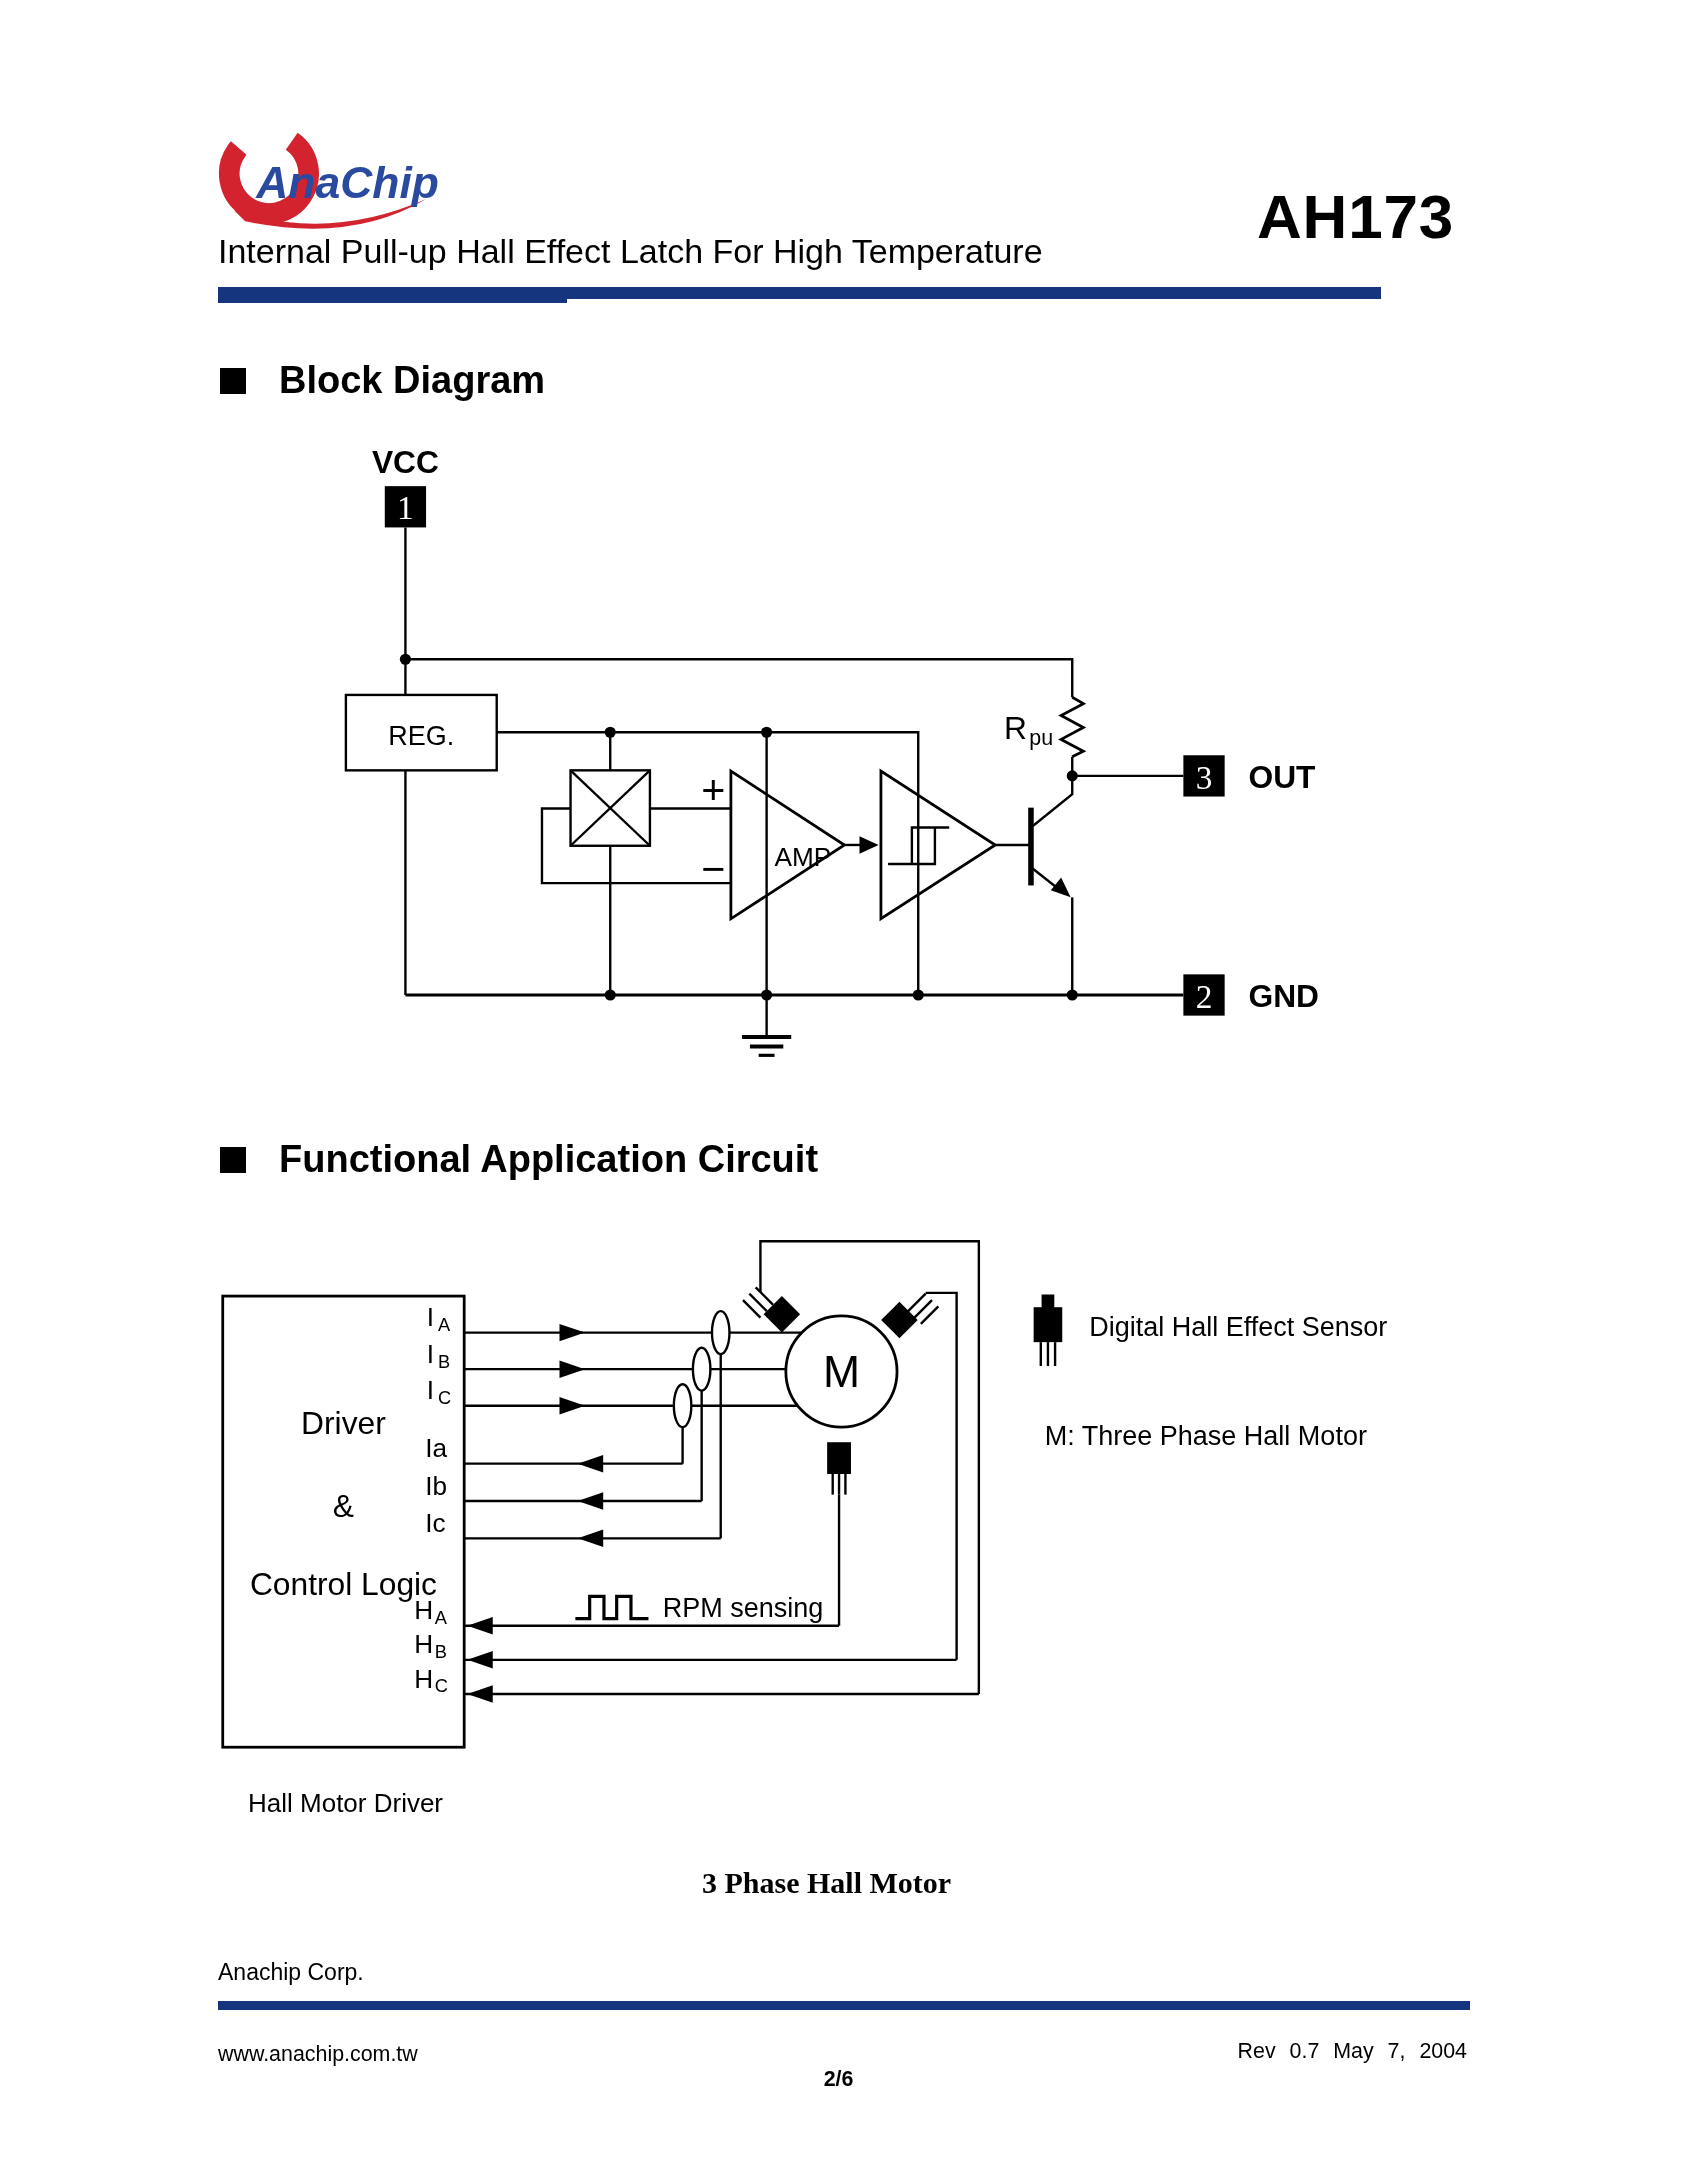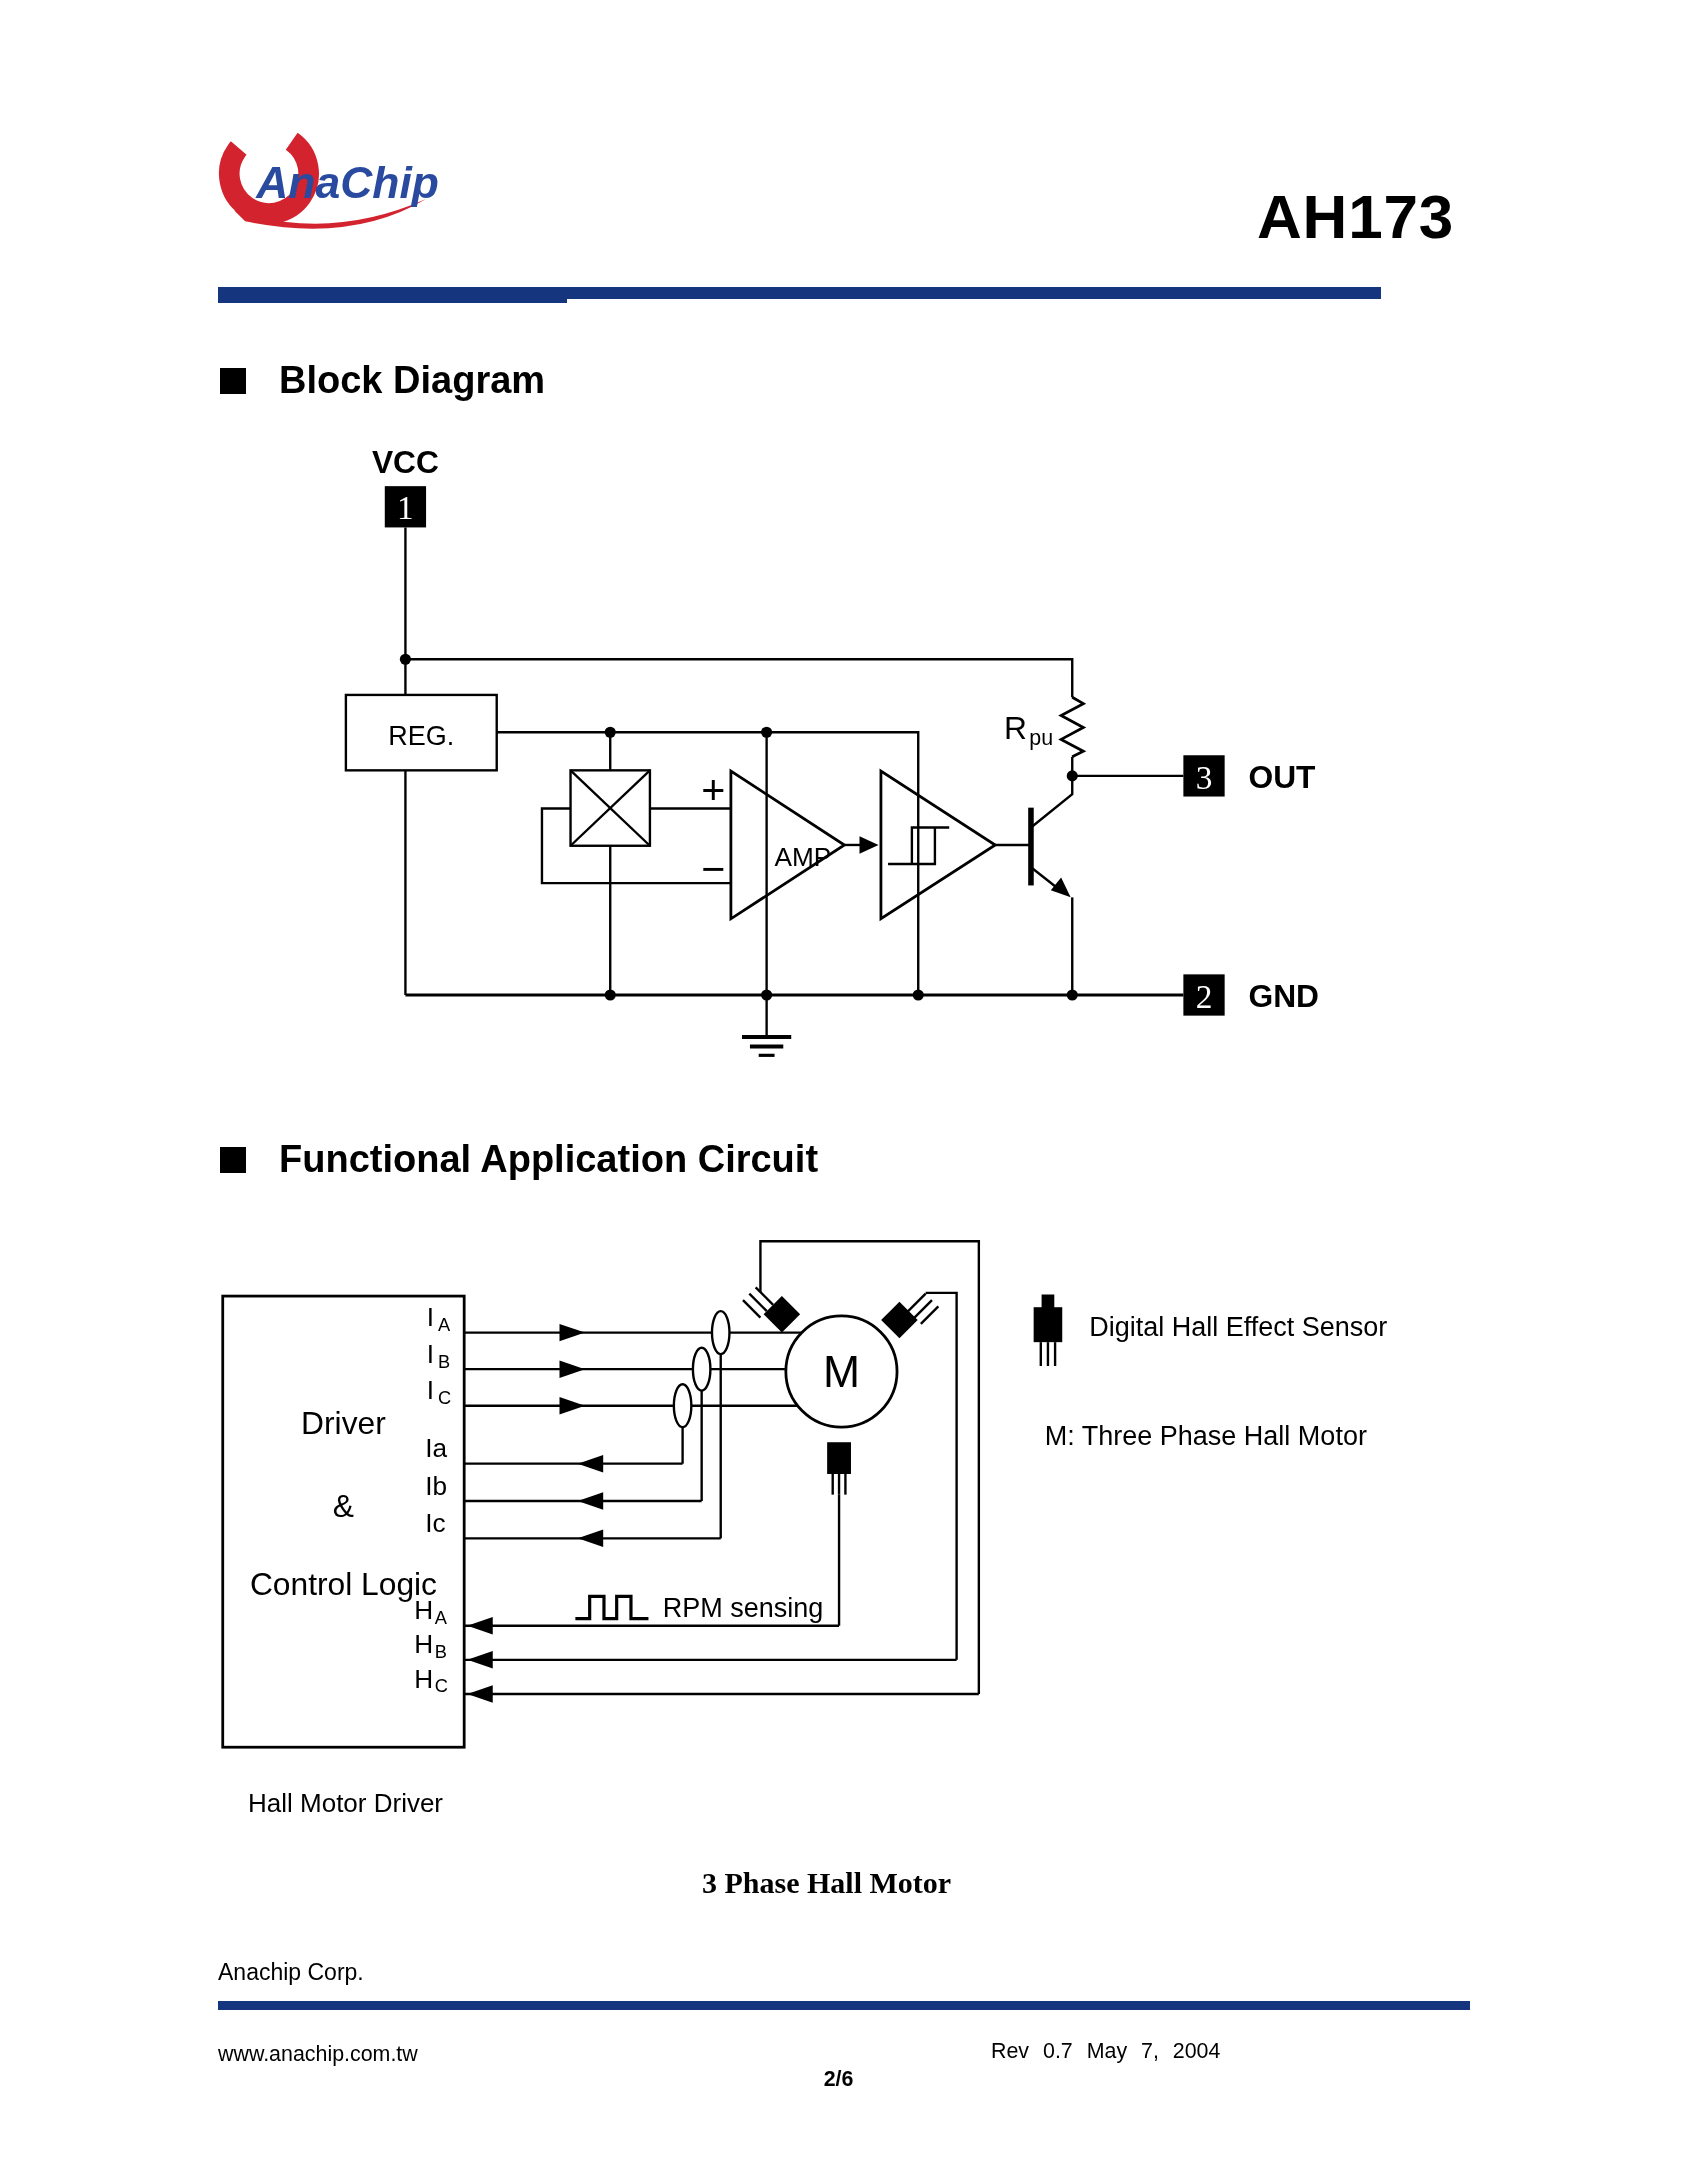--- a/index.html
+++ b/index.html
@@ -17,36 +17,37 @@
   .heading-text{font-size:38px;font-weight:bold;text-align:center;}
   #heading-block{left:220px;top:359px;}
   #heading-app{left:220px;top:1138px;}
   
   #driver-caption{left:248px;top:1788px;font-size:26px;}
   #app-caption{left:702px;top:1866px;font-size:30px;font-weight:bold;font-family:Liberation Serif, serif;}
   
   #footer-rule{left:218px;top:2001px;width:1252px;height:8.7px;background:#16357f;}
   #footer-company{left:218px;top:1959px;font-size:23px;}
   #footer-site{left:218px;top:2042px;font-size:21.4px;}
-  #footer-rev{left:991px;top:2039px;width:476px;font-size:21.4px;text-align:left;word-spacing:8px;}
+  #footer-rev{left:991px;top:2039px;width:476px;font-size:21.4px;text-align:right;word-spacing:8px;}
   #footer-page{left:799px;top:2067px;width:79px;font-size:21.4px;text-align:center;font-weight:bold;}
   svg text{font-family:"Liberation Sans",sans-serif;}
   .serif-pin{font-family:"Liberation Serif",serif;}
 </style>
 </head>
 <body>
 
 <div id="page">
 
   <svg class="abs" id="logo" style="left:210px;top:115px" width="302" height="123" viewBox="0 0 380 155">
     <circle cx="74" cy="74" r="50" fill="none" stroke="#d2232f" stroke-width="26" stroke-dasharray="240 75" transform="rotate(-55 74 74)"></circle>
     <path d="M30,120 Q150,160 272,106 Q178,162 44,134 Z" fill="#d2232f"></path>
     <text x="58" y="104" font-family="DejaVu Serif, serif" font-style="italic" font-weight="bold" font-size="56" fill="#2a4a9f">AnaChip</text>
   </svg>
   <div class="abs" id="part-number">AH173</div>
+  <div class="abs" id="subtitle">Internal Pull-up Hall Effect Latch For High Temperature</div>
   <div class="abs" id="header-rule"></div>
   <div class="abs" id="header-rule-thin"></div>
 
   <div class="abs section-heading" id="heading-block">
     <div class="bullet"></div>
     <div class="heading-text">Block Diagram</div>
   </div>
 
   <svg class="abs" id="block-diagram" style="left:318px;top:429px" width="1056" height="643" viewBox="400 540 1330 810">
     <g stroke="#000" stroke-width="3" fill="none">

